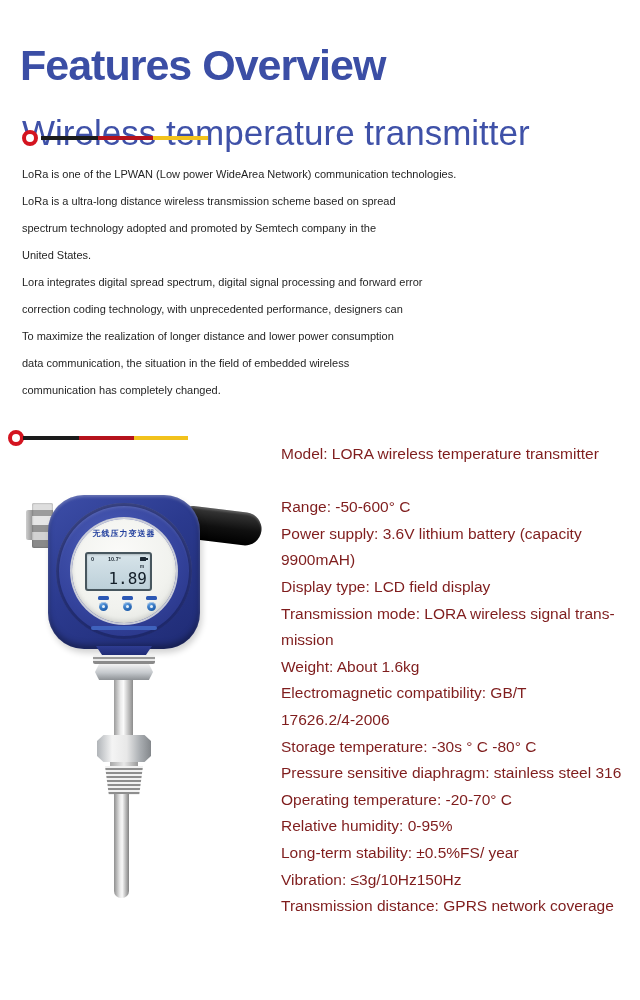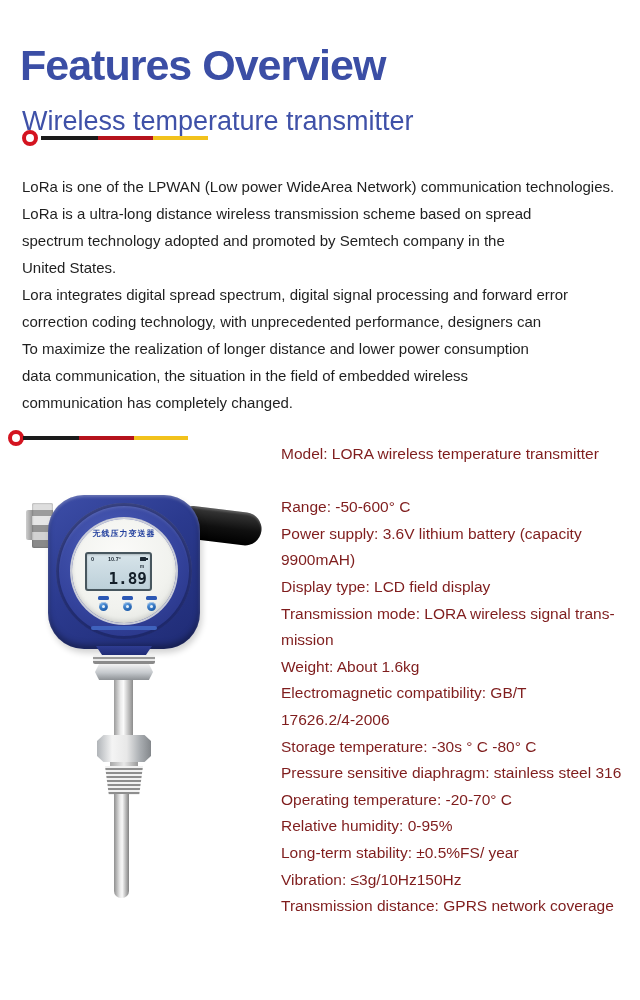--- a/index.html
+++ b/index.html
@@ -9,21 +9,21 @@
   }
   .abs{position:absolute;}
 
   
   .page-title{
     left:20px;top:12px;width:600px;
     font-size:43px;font-weight:bold;color:#3b4ea5;letter-spacing:-1px;
   }
   .page-subtitle{
     left:22px;top:84px;width:600px;
-    font-size:27px;font-weight:400;color:#3f51a8;
+    font-size:35px;font-weight:400;color:#3f51a8;
   }
 
   
   .sep{height:16px;}
   .sep .ring{
     position:absolute;left:0;top:0;width:8px;height:8px;border-radius:50%;
     border:4px solid #d41420;background:#ffffff;
   }
   .sep .seg{position:absolute;top:6px;height:4px;}
   .sep .seg.black{background:#1b1b1b;}
@@ -32,21 +32,21 @@
   .sep1{left:22px;top:130px;width:190px;}
   .sep1 .seg.black{left:19px;width:57px;}
   .sep1 .seg.red{left:76px;width:55px;}
   .sep1 .seg.yellow{left:131px;width:55px;}
   .sep2{left:8px;top:430px;width:180px;}
   .sep2 .seg.black{left:15px;width:56px;}
   .sep2 .seg.red{left:71px;width:55px;}
   .sep2 .seg.yellow{left:126px;width:54px;}
 
   
-  .intro{left:22px;top:161px;width:600px;font-size:15px;color:#1f1f1f;margin-top:12px;}
+  .intro{left:22px;top:161px;width:600px;font-size:11px;color:#1f1f1f;}
   .intro .line{min-height:27px;line-height:27px;white-space:nowrap;}
 
   
   .specs{left:281px;top:441px;width:366px;font-size:15.5px;color:#7f1d1d;}
   .specs .line{min-height:26.6px;line-height:26.6px;white-space:nowrap;}
 
   
   .device{left:18px;top:480px;width:250px;height:430px;}
   .dev-head{
     left:30px;top:15px;width:152px;height:154px;border-radius:36px;
@@ -73,21 +73,21 @@
     box-shadow:inset 0 1px 2px rgba(0,0,0,.2);
   }
   .lcd-row{position:absolute;left:3px;top:2px;width:57px;height:7px;font-size:5.5px;color:#1c2833;font-weight:bold;}
   .lcd-left{position:absolute;left:1px;top:0;}
   .lcd-mid{position:absolute;left:18px;top:0;}
   .lcd-batt{position:absolute;right:1px;top:1px;width:6px;height:3.5px;background:#1c2833;border-radius:0.5px;}
   .lcd-batt:after{content:"";position:absolute;right:-1.5px;top:0.8px;width:1.5px;height:2px;background:#1c2833;}
   .lcd-unit{position:absolute;right:6px;top:10px;font-size:4.5px;font-weight:bold;color:#1c2833;}
   .lcd-main{
     position:absolute;right:3px;bottom:1px;
-    font-family:"DejaVu Sans Mono",monospace;font-size:16px;font-weight:bold;color:#131e28;letter-spacing:0px;text-align:center;
+    font-family:"DejaVu Sans Mono",monospace;font-size:16px;font-weight:normal;color:#131e28;letter-spacing:0px;text-align:center;
   }
   .btn-dot{width:9px;height:9px;border-radius:50%;
     background:radial-gradient(circle at 35% 30%,#5a9de0,#1f5fae 70%);
     box-shadow:inset 0 1px 1px rgba(255,255,255,.6);}
   .btn-dot:after{content:"";position:absolute;left:3px;top:3px;width:3px;height:3px;border-radius:50%;background:#e8f2fb;}
   .btn-label{width:11px;height:3.5px;border-radius:1.5px;background:#2b58b4;filter:blur(.4px);}
   .company-bar{left:73px;top:146px;width:66px;height:3.5px;border-radius:2px;background:#3f62bd;filter:blur(.4px);}
   .antenna{
     left:167px;top:25px;width:77px;height:33px;
     background:linear-gradient(180deg,#3a3a3a 0%,#101010 55%,#000000 100%);

